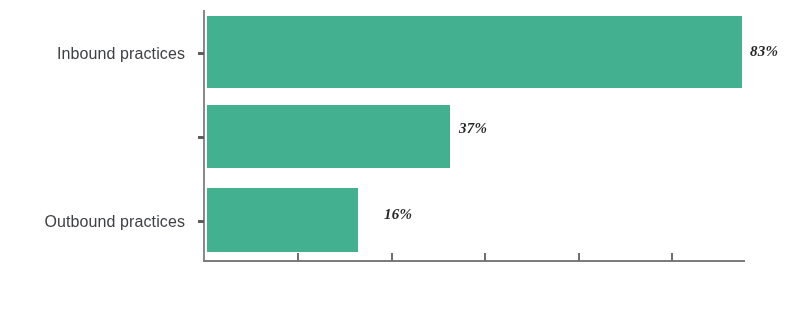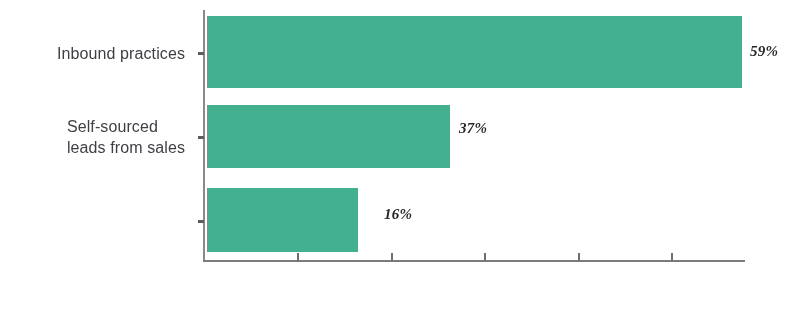--- a/index.html
+++ b/index.html
@@ -85,21 +85,21 @@
     font-size: 15px;
     color: #262626;
     white-space: nowrap;
     letter-spacing: 0.2px;
   }
 
   
   .cat-label {
     position: absolute;
     right: 615px;       
-    text-align: left;
+    text-align: right;
     font-family: "Liberation Sans", sans-serif;
     font-size: 16px;
     color: #3f4045;
     line-height: 21px;
     white-space: pre-line;
     letter-spacing: 0.1px;
   }
   .cat-1 { top: 43px; }
   .cat-2 { top: 116px; }
   .cat-3 { top: 211px; }
@@ -121,22 +121,21 @@
     <div class="x-tick" style="left:671px"></div>
 
     <div class="y-tick" style="top:52px"></div>
     <div class="y-tick" style="top:136px"></div>
     <div class="y-tick" style="top:220px"></div>
 
     <div class="bar bar-1" style="width:535px"></div>
     <div class="bar bar-2" style="width:243px"></div>
     <div class="bar bar-3" style="width:151px"></div>
 
-    <div class="value-label" style="left:750px; top:43px">59%</div>
+    <div class="value-label" style="left:750px; top:43px">83%</div>
     <div class="value-label" style="left:459px; top:120px">37%</div>
     <div class="value-label" style="left:384px; top:206px">16%</div>
 
     <div class="cat-label cat-1">Inbound practices</div>
-    <div class="cat-label cat-2">Self-sourced
-leads from sales</div>
+    <div class="cat-label cat-3">Outbound practices</div>
 
   </div>
 </div>
 
 </body></html>

